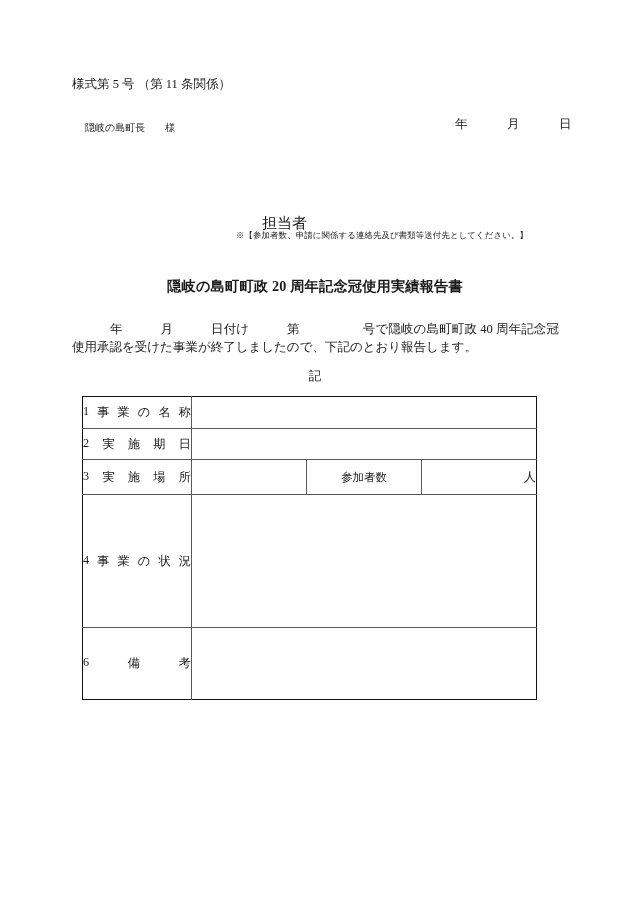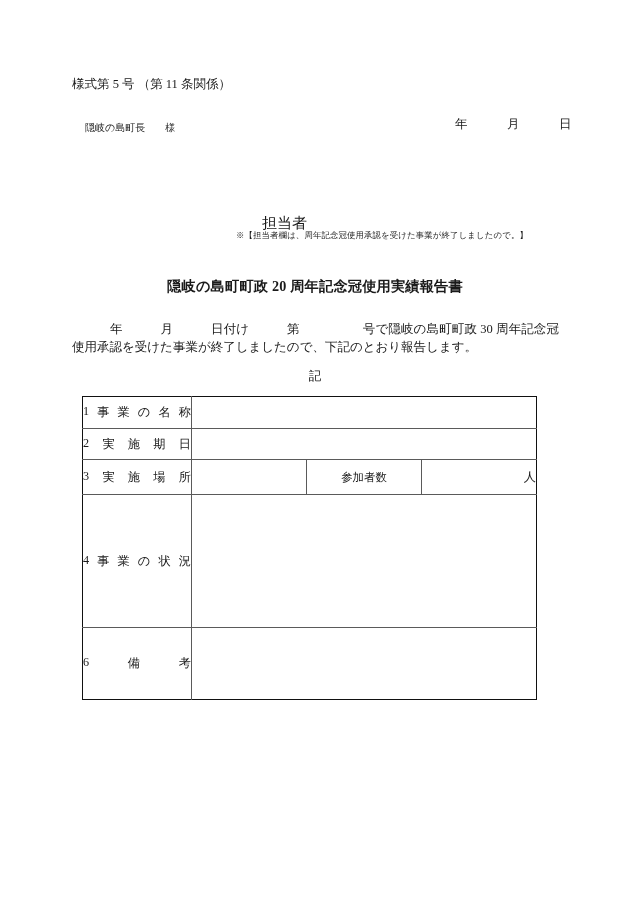--- a/index.html
+++ b/index.html
@@ -180,25 +180,25 @@
   <div class="form-no">様式第 5 号 （第 11 条関係）</div>
 
   <div class="date-line">年　　　月　　　日</div>
 
   <div class="addressee">隠岐の島町長　　様</div>
 
   <div class="applicant">
   </div>
 
   <div class="contact">担当者</div>
-  <div class="contact-note">※【担当者欄は、周年記念冠使用承認を受けた事業が終了しましたので。】</div>
+  <div class="contact-note">※【参加者数、申請に関係する連絡先及び書類等送付先としてください。】</div>
 
   <div class="doc-title">隠岐の島町町政 20 周年記念冠使用実績報告書</div>
 
-  <div class="body-text"><span class="body-indent"></span><span>年　　　月　　　日付け　　　第　　　　　号で隠岐の島町町政 30 周年記念冠使用承認を受けた事業が終了しましたので、下記のとおり報告します。</span></div>
+  <div class="body-text"><span class="body-indent"></span><span>年　　　月　　　日付け　　　第　　　　　号で隠岐の島町町政 40 周年記念冠使用承認を受けた事業が終了しましたので、下記のとおり報告します。</span></div>
 
   <div class="ki-label">記</div>
 
   <table class="form-table">
     <tbody>
       <tr class="r1">
         <td class="label-cell outer-l">
           <div class="label-spread">
             <span>1</span>
             <span>事</span>

